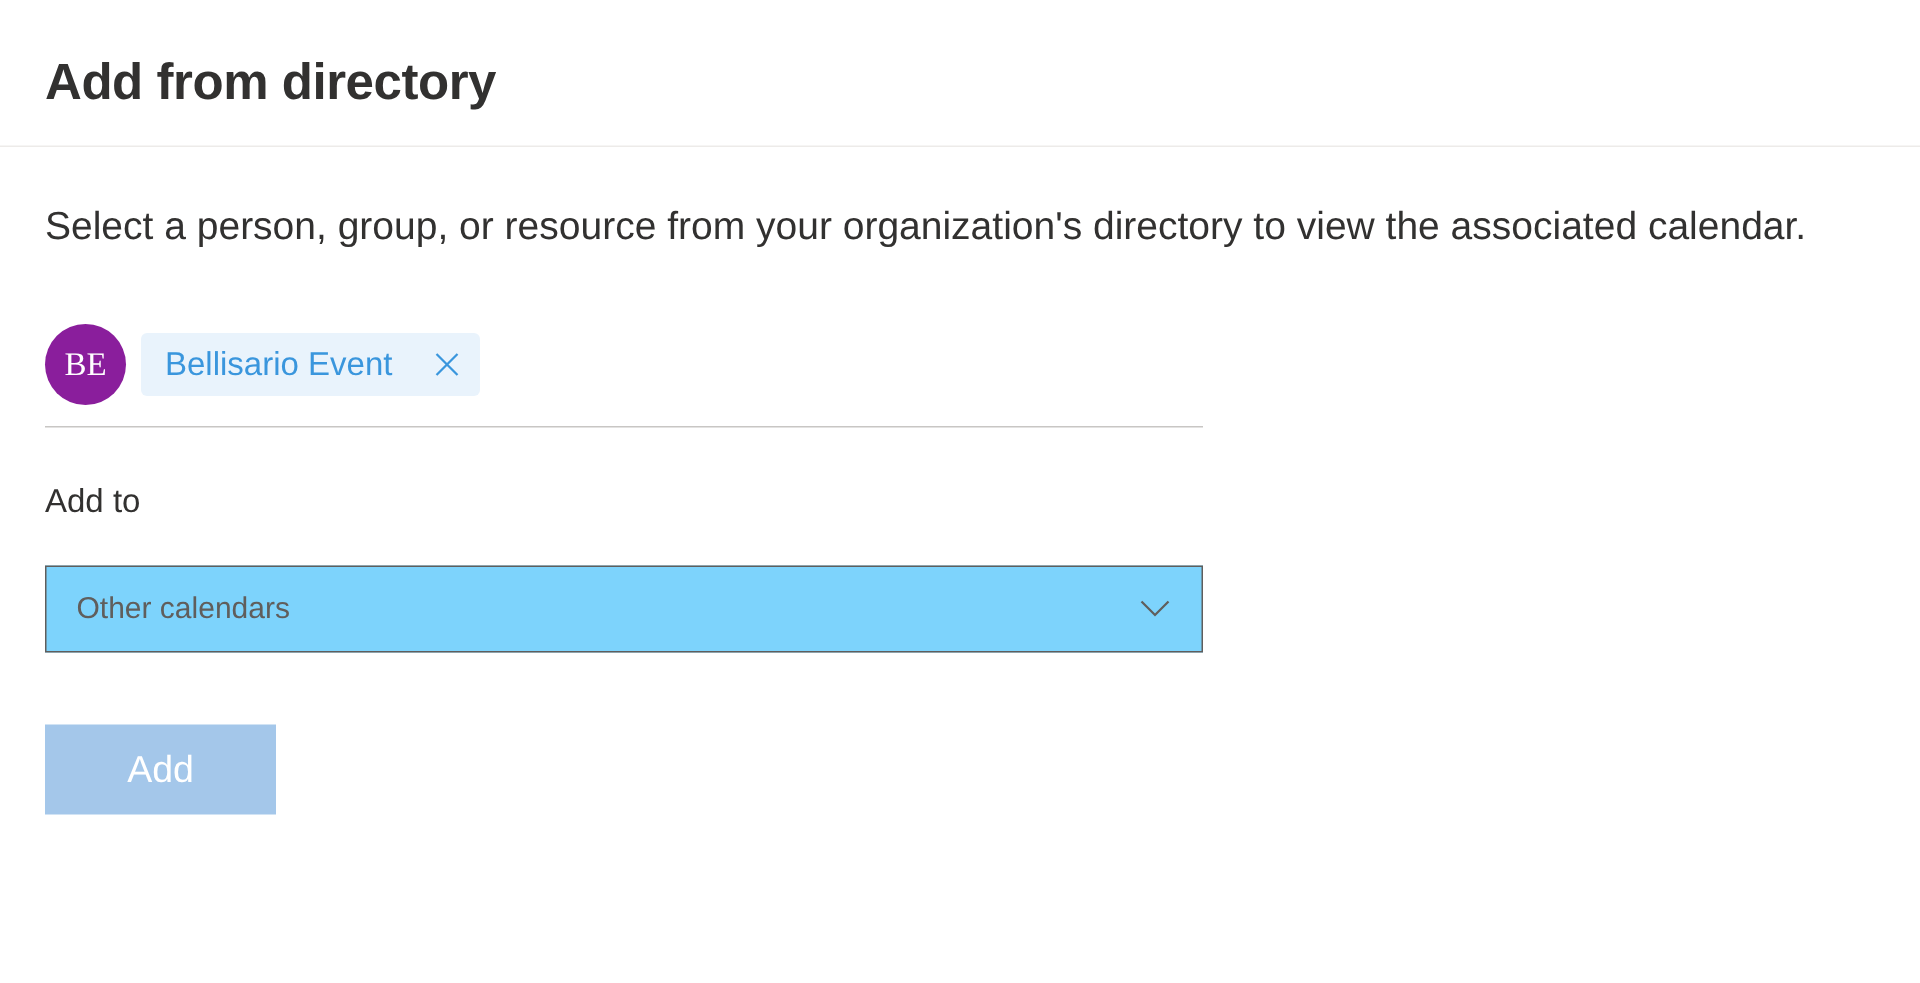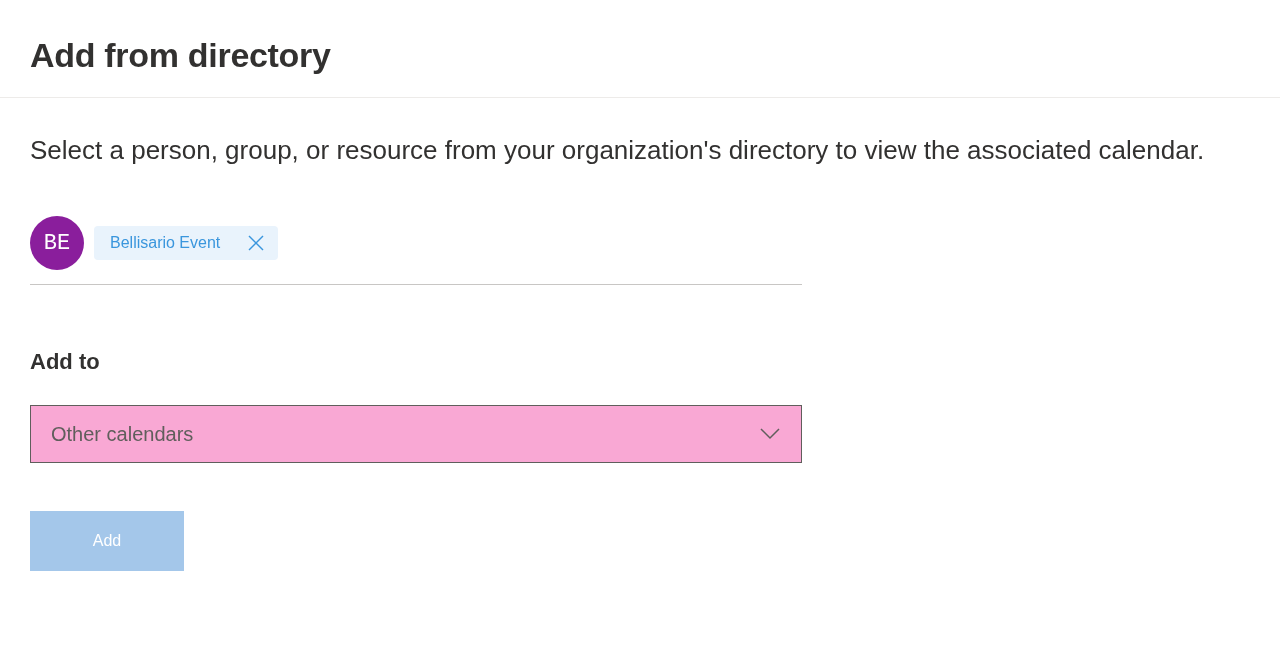--- a/index.html
+++ b/index.html
@@ -45,80 +45,80 @@
     width: 54px;
     height: 54px;
     border-radius: 50%;
     background: #8a1e9c;
     color: #ffffff;
     display: flex;
     align-items: center;
     justify-content: center;
     font-size: 22px;
     font-weight: 400;
-    font-family: Liberation Mono, monospace;
+    font-family: Liberation Serif, serif;
     flex-shrink: 0;
   }
   .chip {
     display: flex;
     align-items: center;
     background: #e9f3fc;
     border-radius: 4px;
     padding: 8px 14px 8px 16px;
     gap: 28px;
   }
   .chip-label {
     color: #3a96dd;
-    font-size: 16px;
+    font-size: 22px;
     font-weight: 400;
   }
   .chip-remove {
     color: #3a96dd;
     font-size: 20px;
     line-height: 1;
     cursor: pointer;
     display: flex;
     align-items: center;
   }
   .chip-remove svg { width: 16px; height: 16px; }
   .section-label {
-    margin-top: 64px;
+    margin-top: 36px;
     font-size: 22px;
-    font-weight: 700;
+    font-weight: 400;
     color: #323130;
   }
   .select-wrap {
     margin-top: 30px;
     width: 772px;
     height: 58px;
     border: 1px solid #605e5c;
     display: flex;
     align-items: center;
     justify-content: space-between;
     padding: 16px 20px;
     cursor: pointer;
-    background: #f9a8d4;
+    background: #7dd3fc;
   }
   .select-value {
     font-size: 20px;
     color: #605e5c;
   }
   .chevron {
     display: flex;
     align-items: center;
   }
   .chevron svg { width: 22px; height: 14px; }
   .add-button {
     margin-top: 48px;
     width: 154px;
     height: 60px;
     background: #a4c7ea;
     border: none;
     color: #ffffff;
-    font-size: 16px;
+    font-size: 25px;
     font-weight: 400;
     cursor: pointer;
     font-family: inherit;
   }
 </style>
 </head>
 <body>
 
 <div class="header">
   <h1>Add from directory</h1>

